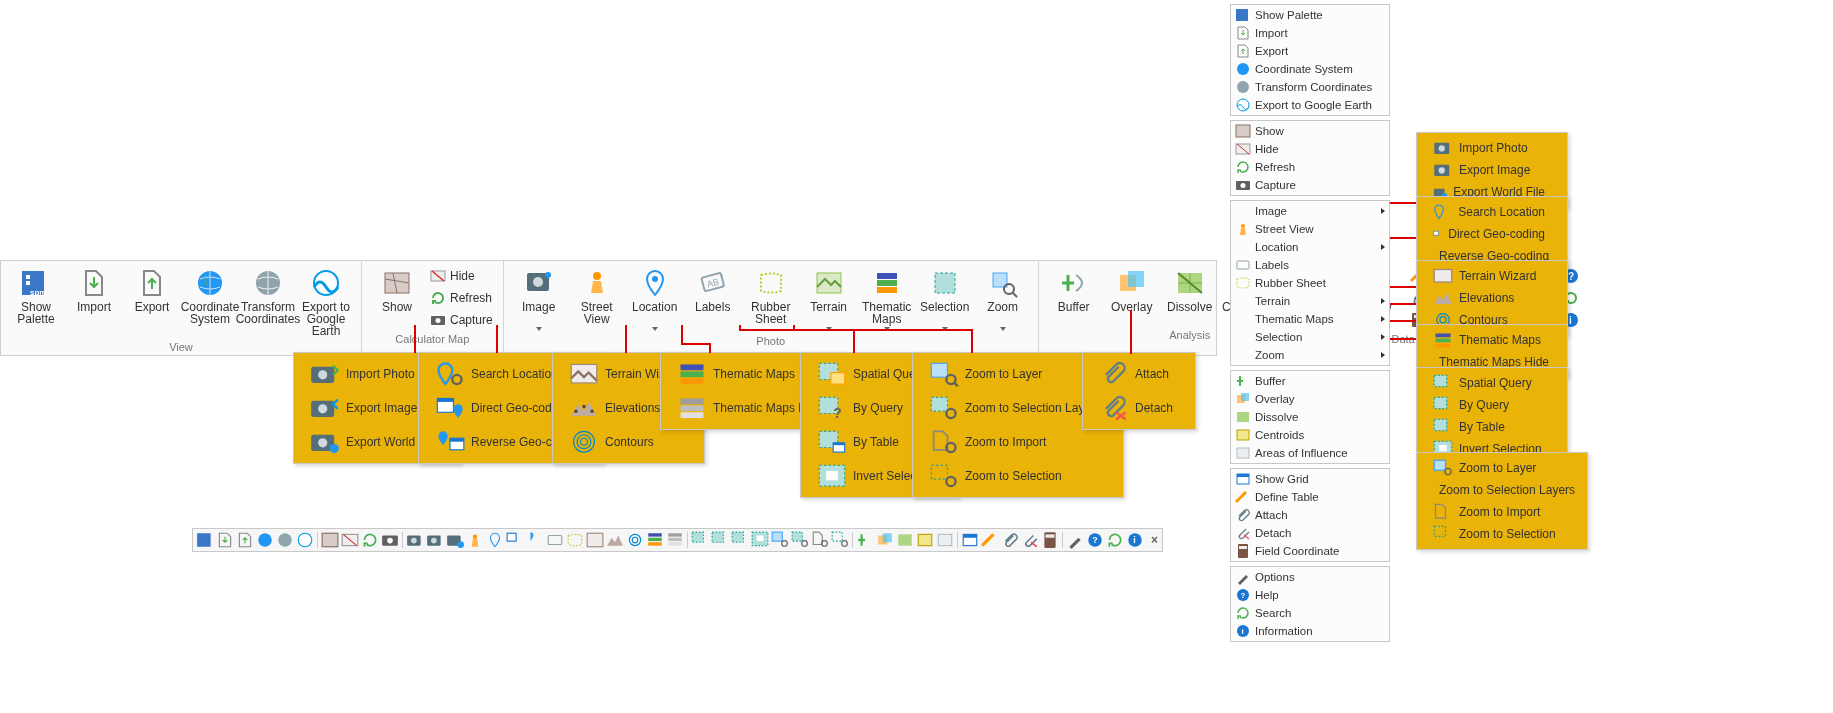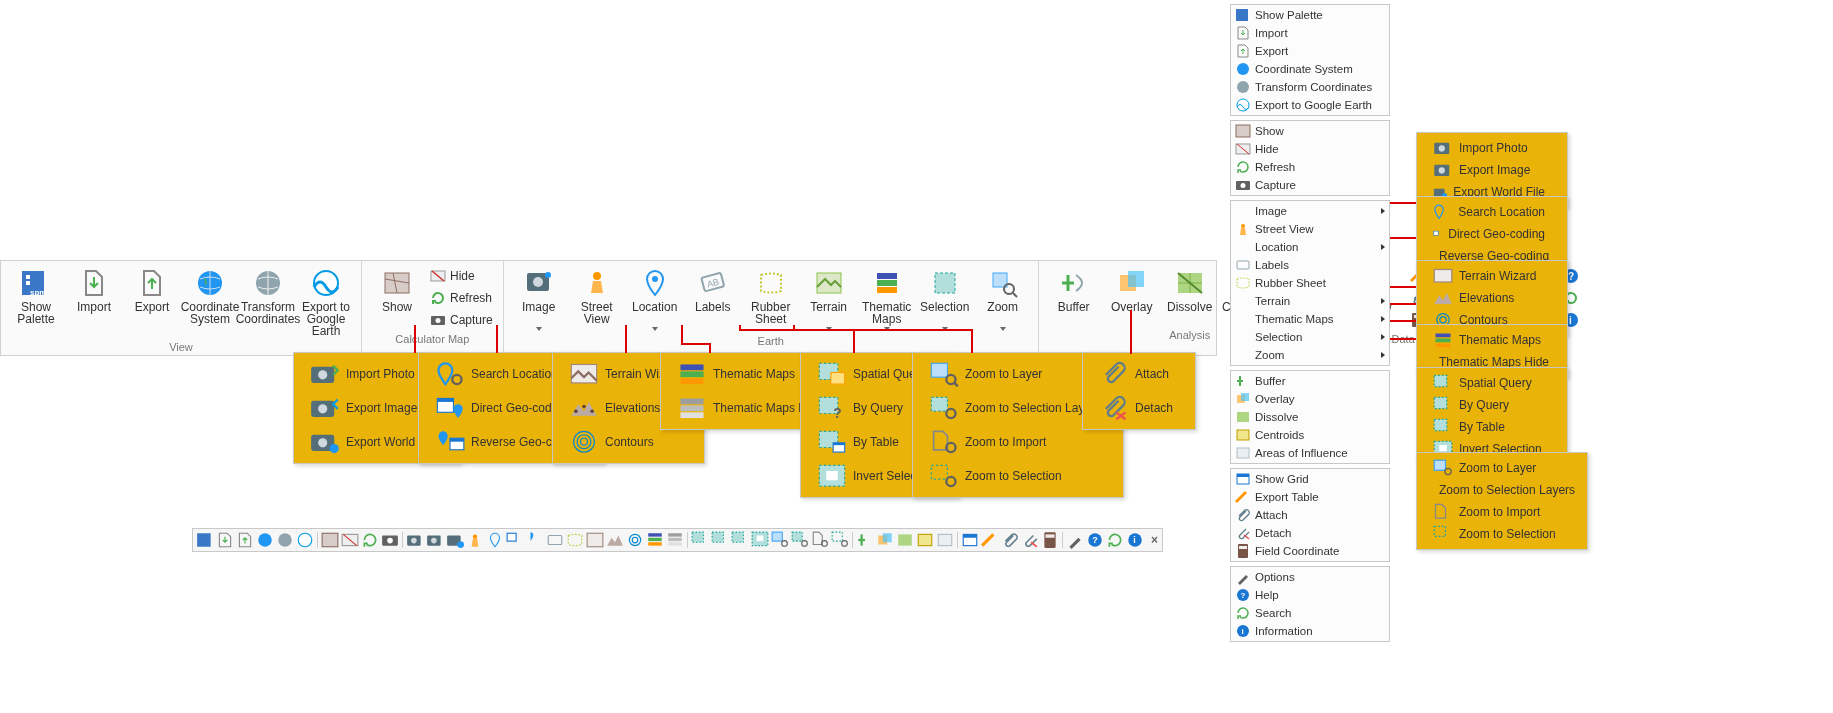--- a/index.html
+++ b/index.html
@@ -227,21 +227,21 @@
           <div class="ic">
             <svg viewBox="0 0 32 32">
               <rect x="6" y="6" width="14" height="14" fill="#bbdefb" stroke="#42a5f5"></rect>
               <circle cx="22" cy="22" r="5" fill="none" stroke="#616161" stroke-width="2"></circle>
               <line x1="26" y1="26" x2="30" y2="30" stroke="#616161" stroke-width="2"></line>
             </svg>
           </div>
           <span class="lbl">Zoom</span>
         </div>
     </div>
-    <div class="rgroup-title">Earth</div>
+    <div class="rgroup-title">Photo</div>
   </div>
 
   <div class="rgroup">
     <div class="rgroup-body">
       <div class="big-btn">
           <div class="ic">
             <svg viewBox="0 0 32 32">
               <line x1="10" y1="8" x2="10" y2="24" stroke="#4caf50" stroke-width="3"></line>
               <line x1="4" y1="16" x2="16" y2="16" stroke="#4caf50" stroke-width="3"></line>
               <path d="M18 8q12 8 0 16" fill="none" stroke="#90a4ae" stroke-width="2"></path>
@@ -822,21 +822,21 @@
           </svg>
         </div>
         <span>Show Grid</span>
       </div>
     <div class="row">
         <div class="ic">
           <svg viewBox="0 0 16 16">
             <path d="M2 14L12 4l-2-2L0 12z" fill="#ff9800"></path>
           </svg>
         </div>
-        <span>Export Table</span>
+        <span>Define Table</span>
       </div>
     <div class="row">
         <div class="ic">
           <svg viewBox="0 0 16 16">
             <path d="M11 4l-6 6a2 2 0 0 0 3 3l6-6a3 3 0 0 0-4-4l-6 6" fill="none" stroke="#607d8b" stroke-width="1.3"></path>
           </svg>
         </div>
         <span>Attach</span>
       </div>
     <div class="row">

